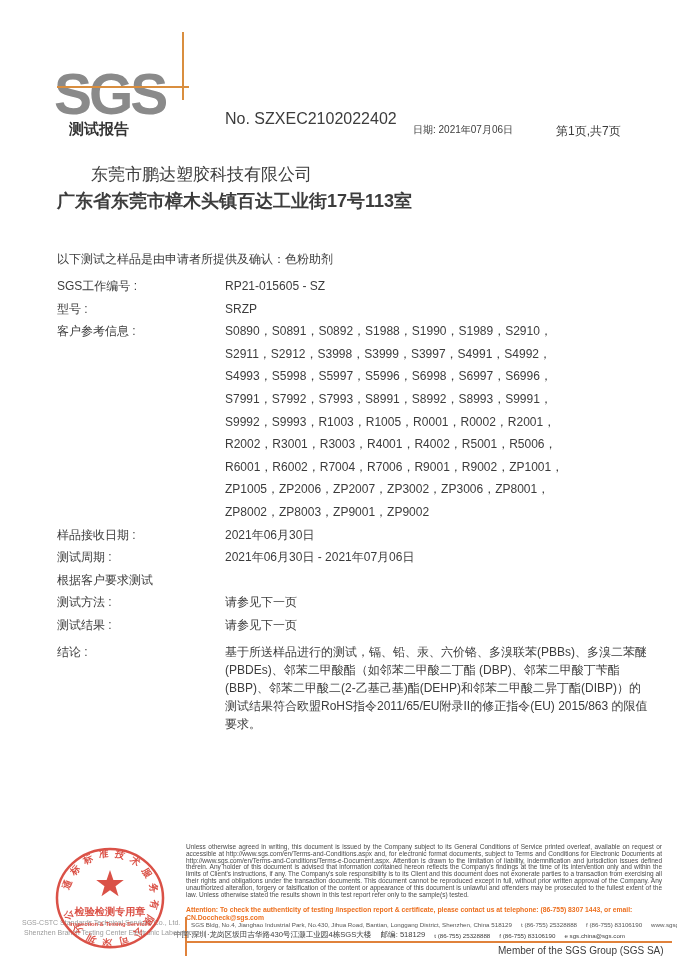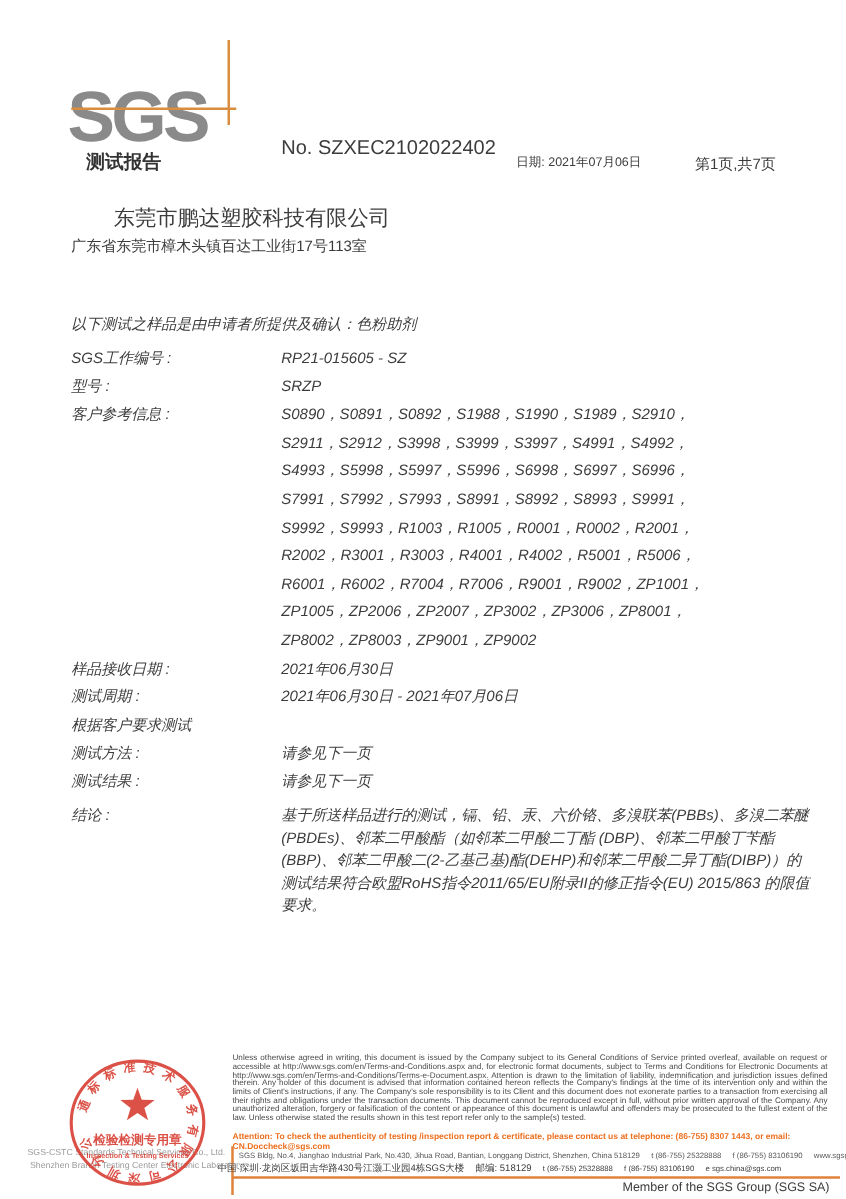--- a/index.html
+++ b/index.html
@@ -16,24 +16,24 @@
   }
   .logo-hline { position:absolute; left:57px; top:86px; width:132px; height:2px; background:#d98e3f; }
   .logo-vline { position:absolute; left:182px; top:32px; width:2px; height:68px; background:#d98e3f; }
 
   .report-title { position:absolute; left:57px; top:120px; font-size:15px; font-weight:bold; color:#333;margin-left:12px; }
   .report-no    { position:absolute; left:225px; top:110px; font-size:16px; }
   .report-date  { position:absolute; left:413px; top:123px; font-size:10px; }
   .report-page  { position:absolute; left:556px; top:123px; font-size:12px; }
 
   .applicant-name    { position:absolute; left:75px; top:163px; font-size:17px;margin-left:16px; }
-  .applicant-address { position:absolute; left:57px; top:189px; font-size:12px; }
+  .applicant-address { position:absolute; left:57px; top:189px; font-size:18px;font-weight:bold; }
 
   
-  .content { position:absolute; left:57px; top:251px; width:596px;font-style:italic; }
+  .content { position:absolute; left:57px; top:251px; width:596px; }
   .statement { font-size:12px; line-height:16px; margin-bottom:8px; }
   .field-row { display:flex; font-size:12px; line-height:22.6px; align-items:flex-start; }
   .field-label { width:168px; flex-shrink:0; }
   .field-value { flex:1; }
   .ref-line { line-height:22.6px; }
   .conclusion-row { margin-top:4px; }
   .conclusion-row .field-value { line-height:18px; padding-top:2px; width:425px; flex:none; }
 
   
   .stamp-co-1 { position:absolute; left:22px; top:919px; font-size:7px; color:#9b9b9b; white-space:nowrap; z-index:1; }

